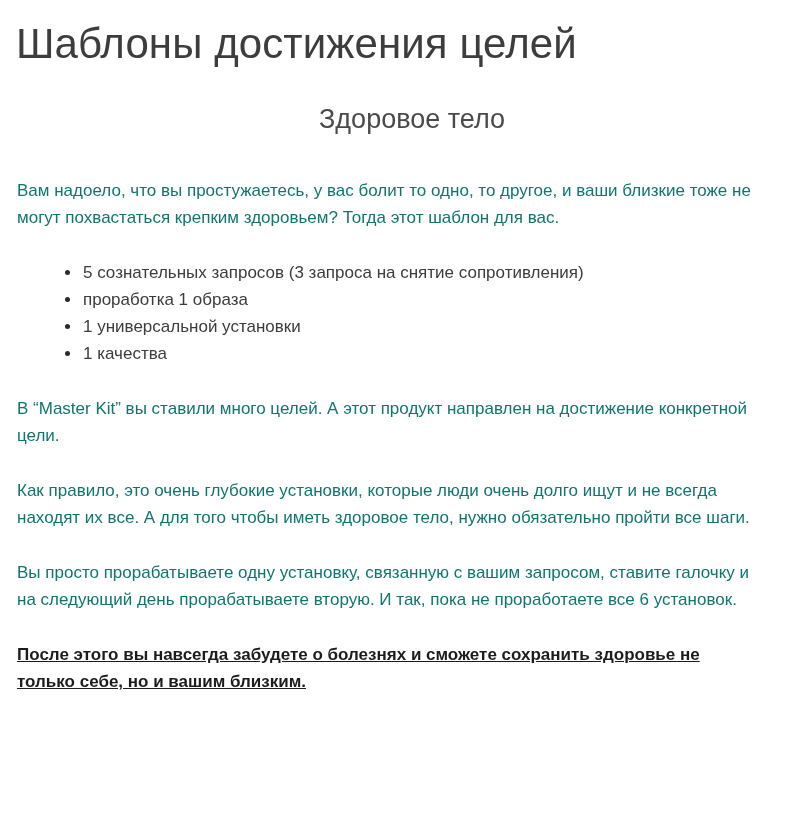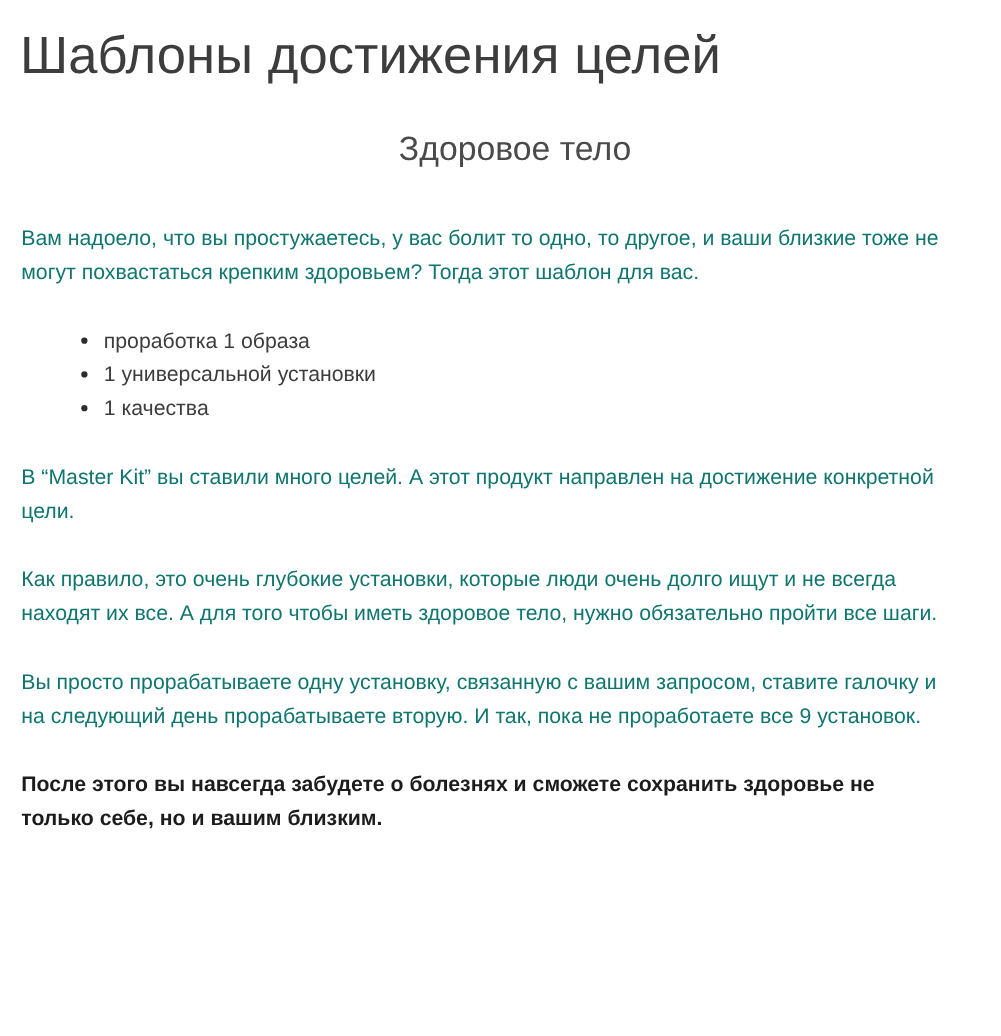--- a/index.html
+++ b/index.html
@@ -48,20 +48,21 @@
   .para {
     font-size: 17px;
     line-height: 27px;
     color: #0f766e;
     margin: 0 0 28px 0;
     max-width: 740px;
     font-weight: 400;
   }
   .para:last-child {
     margin-bottom: 8px;
+    text-decoration: underline;
   }
   .para.tight {
     margin-bottom: 13px;
   }
   .para.strong {
     font-weight: 700;
     color: #1c1c1c;
     max-width: 700px;
   }
   .bullets {
@@ -97,34 +98,38 @@
   <h2 class="doc-subtitle">Здоровое тело</h2>
 
   <div class="content">
 
     <p class="para">Вам надоело, что вы простужаетесь, у вас болит то одно, то другое, и ваши близкие тоже не могут похвастаться крепким здоровьем? Тогда этот шаблон для вас.</p>
 
 
     <ul class="bullets">
       <li>
         <span class="dot"></span>
+        <span>5 сознательных запросов (3 запроса на снятие сопротивления)</span>
+      </li>
+      <li>
+        <span class="dot"></span>
         <span>проработка 1 образа</span>
       </li>
       <li>
         <span class="dot"></span>
         <span>1 универсальной установки</span>
       </li>
       <li>
         <span class="dot"></span>
         <span>1 качества</span>
       </li>
     </ul>
 
     <p class="para">В “Master Kit” вы ставили много целей. А этот продукт направлен на достижение конкретной цели.</p>
 
     <p class="para">Как правило, это очень глубокие установки, которые люди очень долго ищут и не всегда находят их все. А для того чтобы иметь здоровое тело, нужно обязательно пройти все шаги.</p>
 
-    <p class="para">Вы просто прорабатываете одну установку, связанную с вашим запросом, ставите галочку и на следующий день прорабатываете вторую. И так, пока не проработаете все 9 установок.</p>
+    <p class="para">Вы просто прорабатываете одну установку, связанную с вашим запросом, ставите галочку и на следующий день прорабатываете вторую. И так, пока не проработаете все 6 установок.</p>
 
     <p class="para strong">После этого вы навсегда забудете о болезнях и сможете сохранить здоровье не только себе, но и вашим близким.</p>
 
   </div>
 </div>
 
 </body></html>

